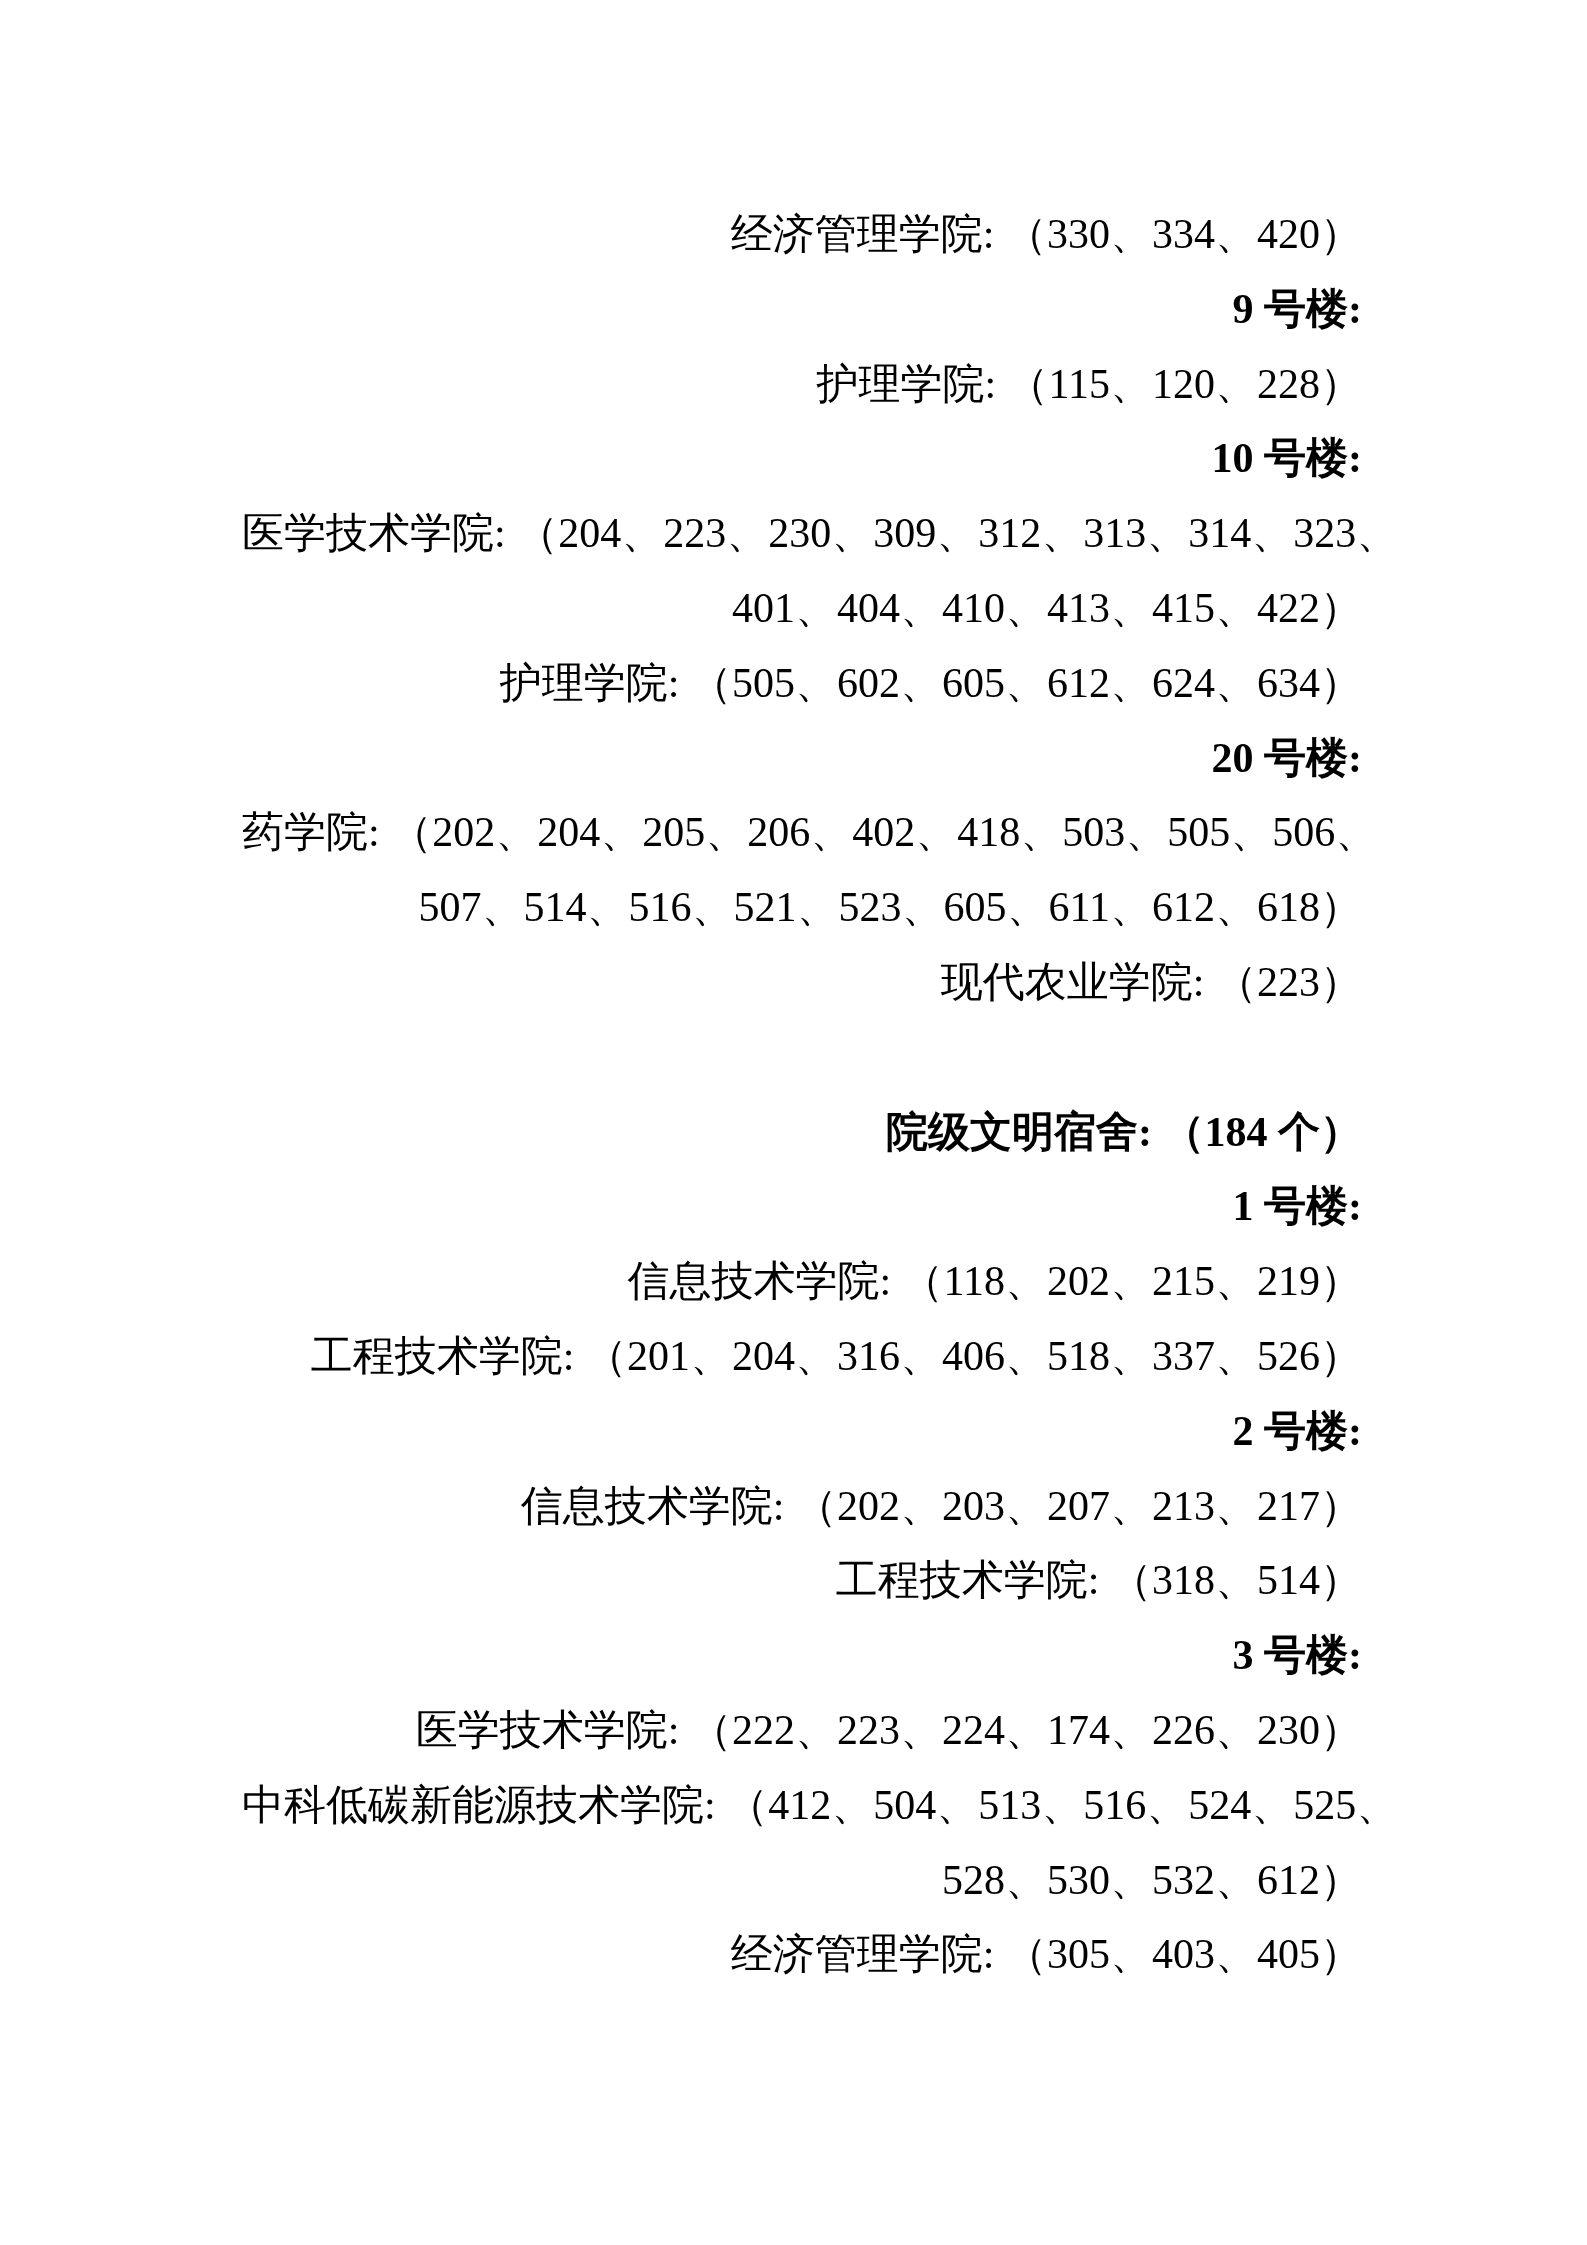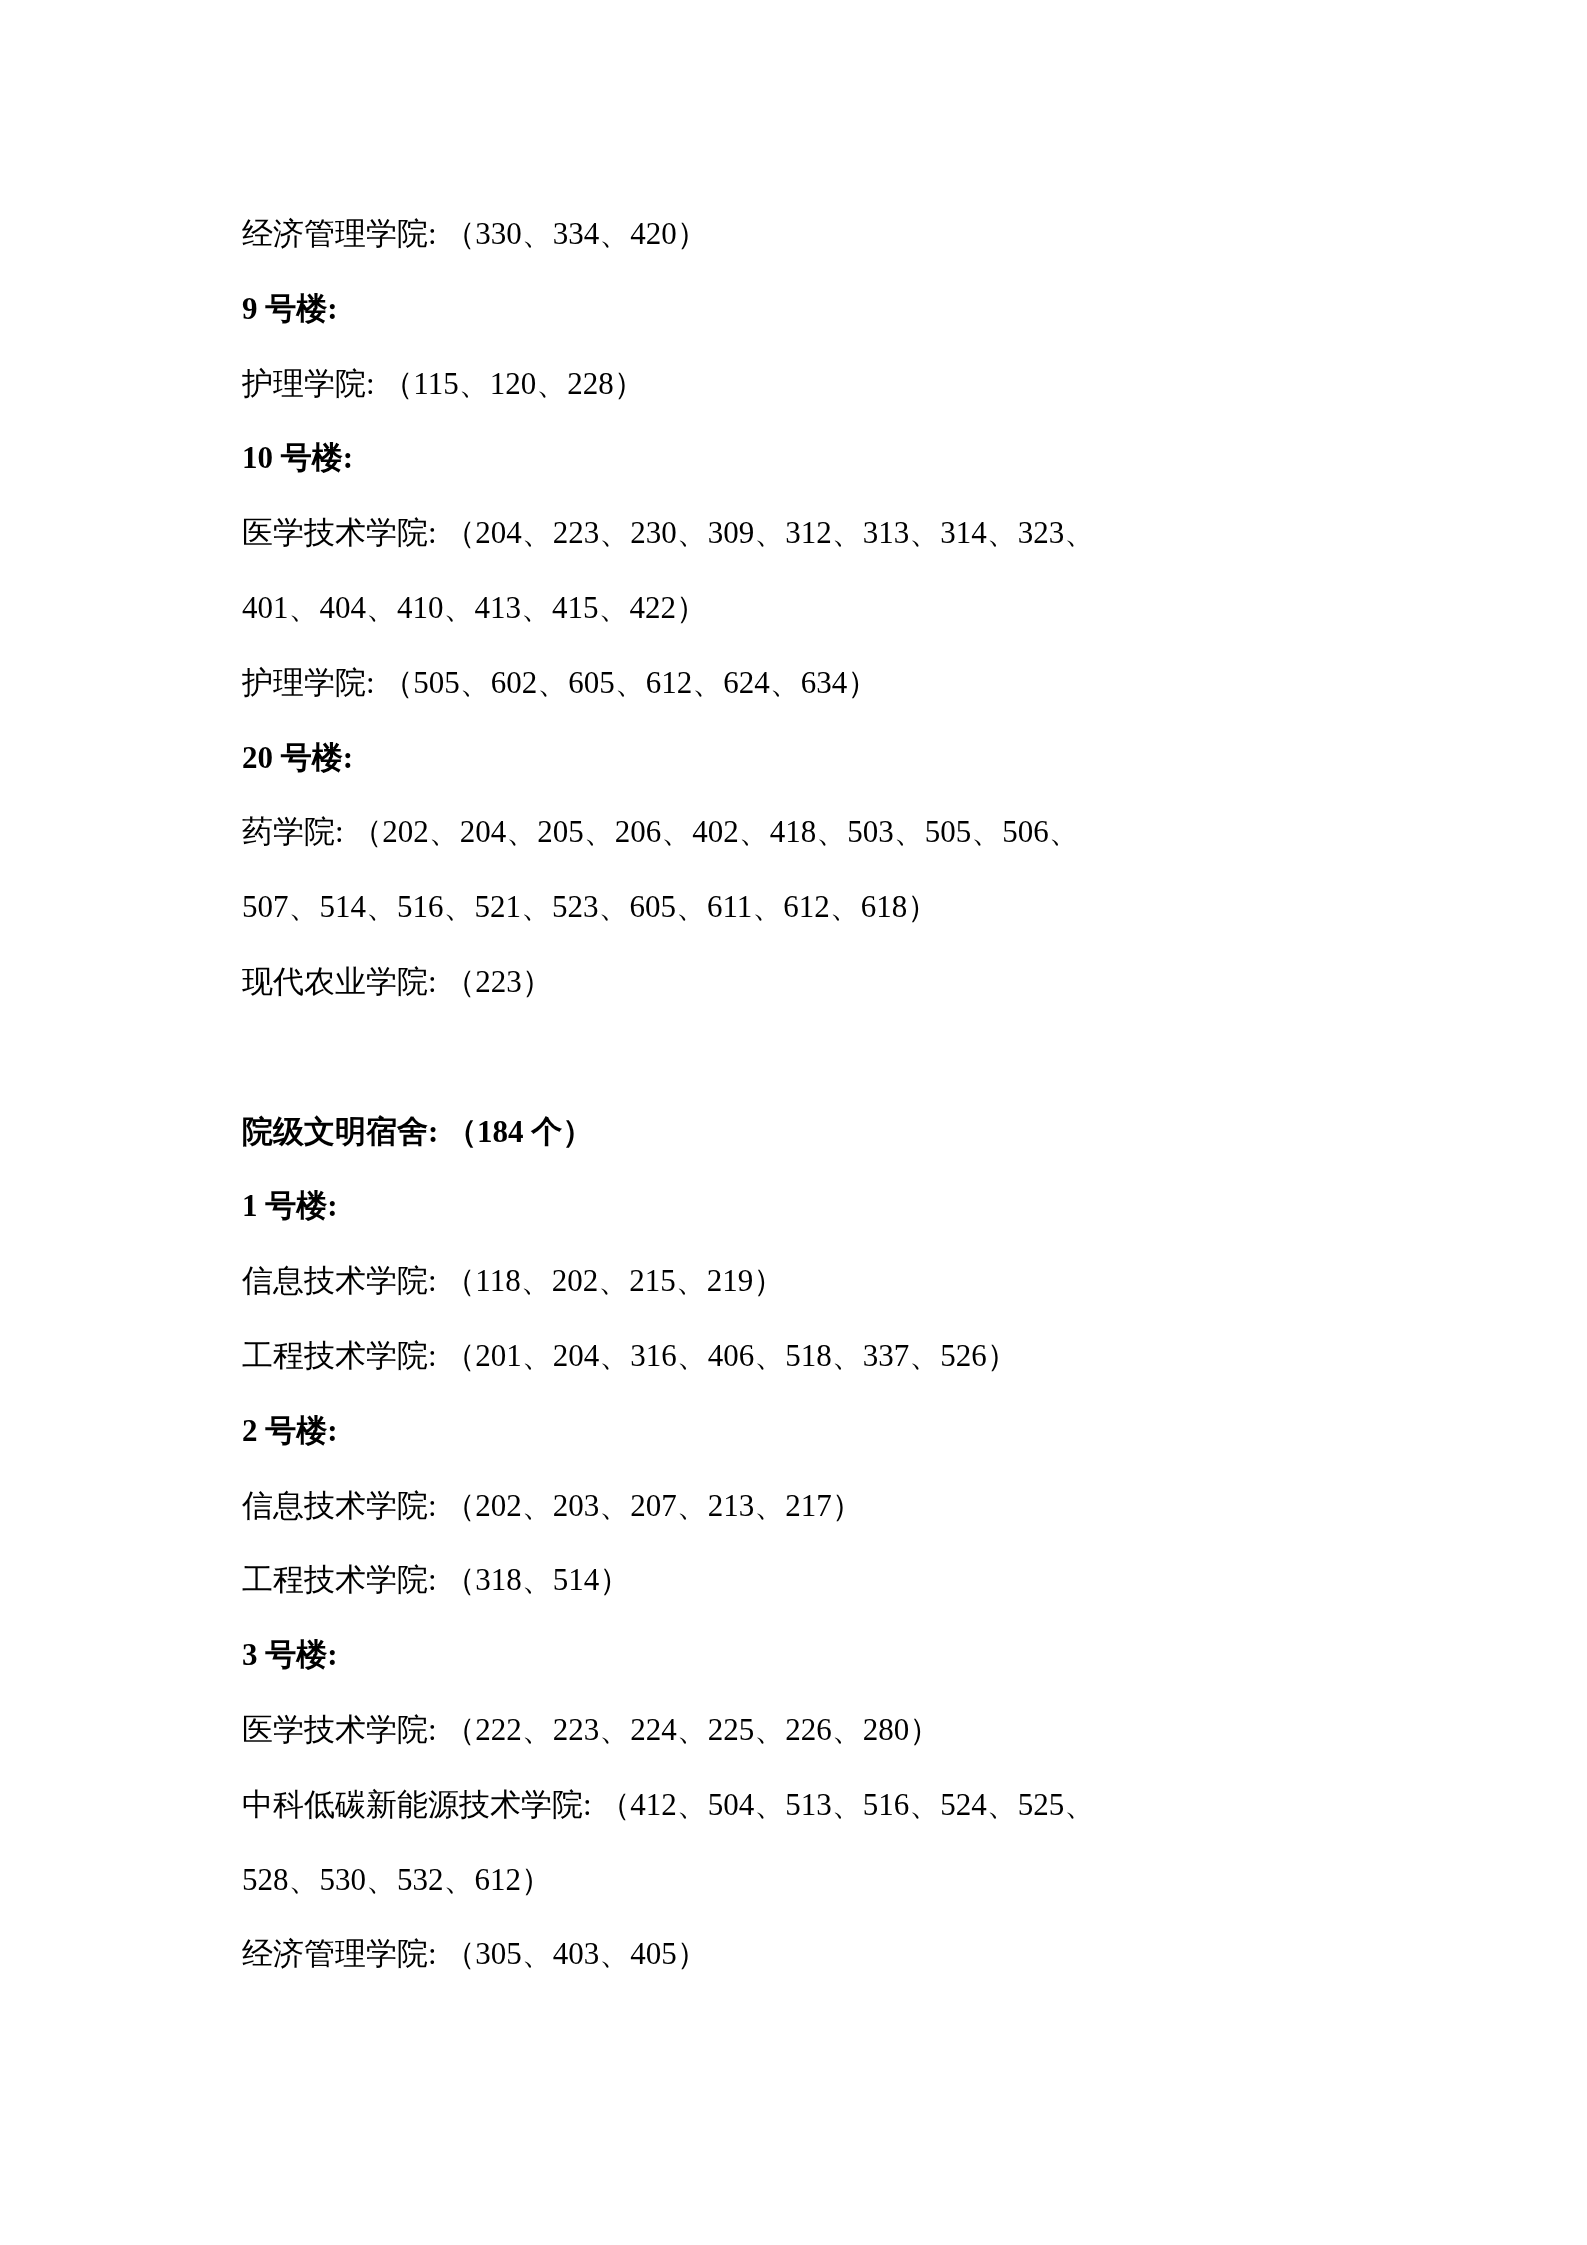--- a/index.html
+++ b/index.html
@@ -17,23 +17,24 @@
   }
   .page-content {
     position: absolute;
     top: 197px;
     left: 242px;
     width: 1120px;
   }
   .line {
     height: 74.8px;
     line-height: 74.8px;
-    font-size: 31px;
+    font-size: 42px;
     white-space: nowrap;
     font-weight: 400;
+    text-align: right;
   }
   .line.bold {
     font-weight: 700;
   }
   .line.spacer {
     height: 74.8px;
   }
 </style>
 </head>
 <body>
@@ -52,17 +53,17 @@
   <div class="line">现代农业学院: （223）</div>
   <div class="line spacer"></div>
   <div class="line bold">院级文明宿舍: （184 个）</div>
   <div class="line bold">1 号楼:</div>
   <div class="line">信息技术学院: （118、202、215、219）</div>
   <div class="line">工程技术学院: （201、204、316、406、518、337、526）</div>
   <div class="line bold">2 号楼:</div>
   <div class="line">信息技术学院: （202、203、207、213、217）</div>
   <div class="line">工程技术学院: （318、514）</div>
   <div class="line bold">3 号楼:</div>
-  <div class="line">医学技术学院: （222、223、224、225、226、280）</div>
+  <div class="line">医学技术学院: （222、223、224、174、226、230）</div>
   <div class="line">中科低碳新能源技术学院: （412、504、513、516、524、525、</div>
   <div class="line">528、530、532、612）</div>
   <div class="line">经济管理学院: （305、403、405）</div>
 </div>
 
 </body></html>

